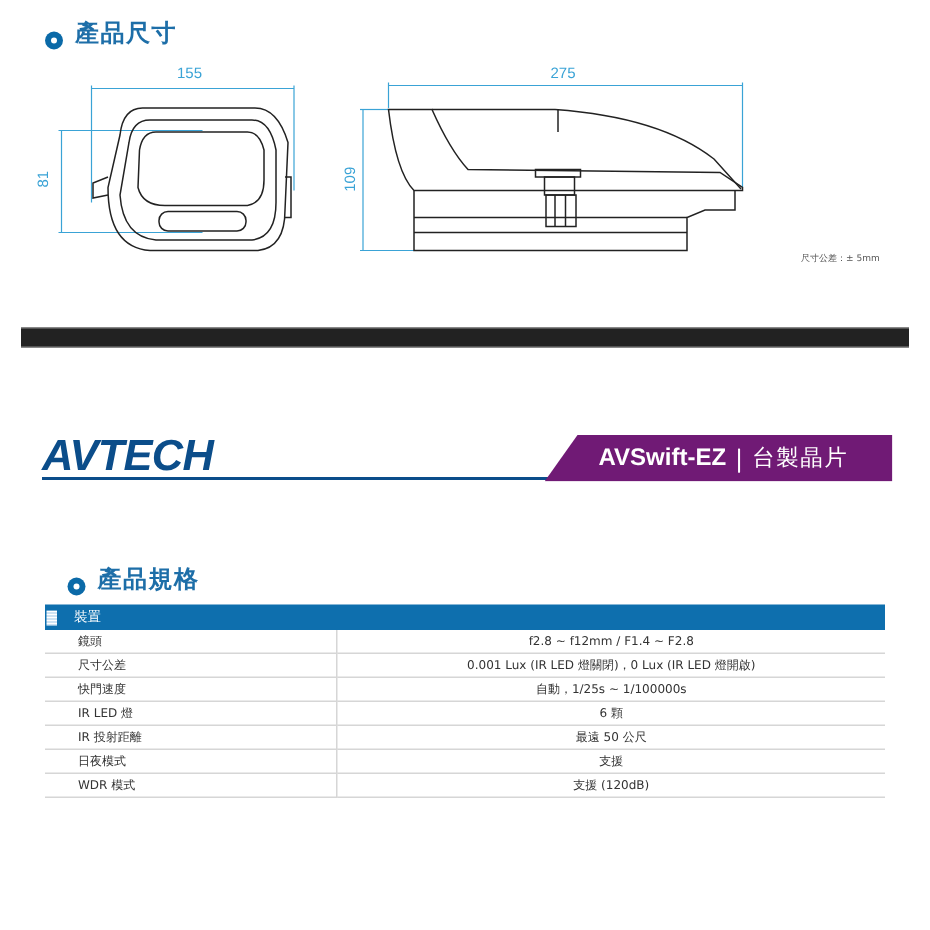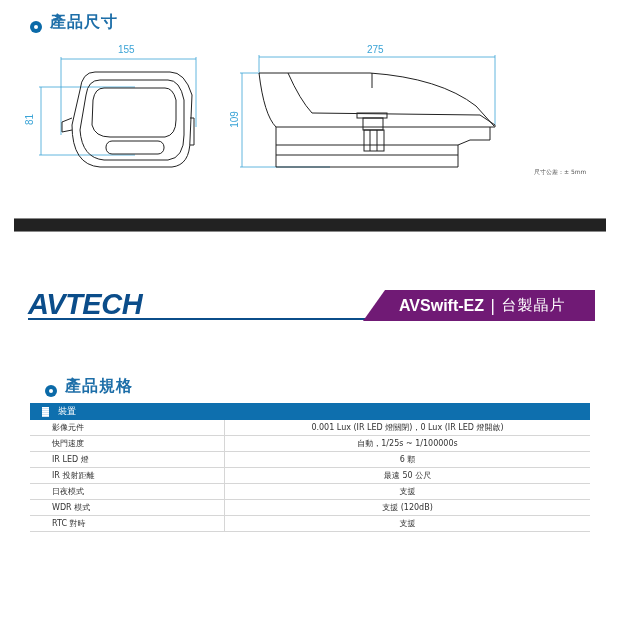--- a/index.html
+++ b/index.html
@@ -15,21 +15,21 @@
                  background: #222; border-top: 1px solid #888; border-bottom: 1px solid #888; }
   .brand { position: absolute; left: 28px; top: 288px; font-family: "Liberation Sans", sans-serif;
            font-weight: bold; font-size: 29px; color: #0b4d8a; letter-spacing: -0.5px; font-style: italic; }
   .brand-line { position: absolute; left: 28px; top: 318px; width: 340px; height: 2px; background: #0b4d8a; }
   .banner { position: absolute; left: 363px; top: 290px; width: 232px; height: 31px; background: #701a75;
             clip-path: polygon(22px 0, 100% 0, 100% 100%, 0 100%); display: flex; align-items: center; padding-left: 36px; box-sizing: border-box; }
   .banner-product { color: #fff; font-weight: bold; font-size: 16px; font-family: "Liberation Sans", sans-serif; }
   .banner-sep { color: #fff; margin: 0 6px; font-size: 16px; }
   .banner-sub { color: #fff; font-size: 15px; letter-spacing: 1px; }
   .spec-table { position: absolute; left: 30px; top: 403px; width: 560px; border-collapse: collapse; font-size: 8px; }
-  .spec-table th { background: #0e6fae; color: #fff; text-align: left; height: 17px; padding: 0 12px; font-weight: normal; font-size: 9px; }
+  .spec-table th { background: #0e6fae; color: #fff; text-align: left; height: 17px; padding: 0 1px; font-weight: normal; font-size: 9px; font-family: Liberation Mono, monospace; }
   .spec-table td { height: 15px; border-bottom: 1px solid #d6d6d6; padding: 0; color: #333; }
   .spec-table td.label { width: 172px; padding-left: 22px; border-right: 1px solid #d6d6d6; }
   .spec-table td.value { text-align: center; }
   .spec-table tr.tall td { height: 28px; }
   .table-icon { display: inline-block; width: 7px; height: 10px; background: repeating-linear-gradient(#fff 0 1px, #cfe3f3 1px 2px); vertical-align: middle; margin-right: 6px; }
   .value-line { display: block; line-height: 12px; }
 </style>
 </head>
 <body>
 
@@ -106,21 +106,25 @@
   <thead>
     <tr>
       <th colspan="2">
         <span class="table-icon"></span>
         <span>裝置</span>
       </th>
     </tr>
   </thead>
   <tbody>
     <tr>
-        <td class="label">影像元件</td>
+        <td class="label">鏡頭</td>
+        <td class="value">f2.8 ~ f12mm / F1.4 ~ F2.8</td>
+      </tr>
+    <tr>
+        <td class="label">尺寸公差</td>
         <td class="value">0.001 Lux (IR LED 燈關閉)，0 Lux (IR LED 燈開啟)</td>
       </tr>
     <tr>
         <td class="label">快門速度</td>
         <td class="value">自動，1/25s ~ 1/100000s</td>
       </tr>
     <tr>
         <td class="label">IR LED 燈</td>
         <td class="value">6 顆</td>
       </tr>
@@ -129,18 +133,14 @@
         <td class="value">最遠 50 公尺</td>
       </tr>
     <tr>
         <td class="label">日夜模式</td>
         <td class="value">支援</td>
       </tr>
     <tr>
         <td class="label">WDR 模式</td>
         <td class="value">支援 (120dB)</td>
       </tr>
-    <tr>
-        <td class="label">RTC 對時</td>
-        <td class="value">支援</td>
-      </tr>
   </tbody>
 </table>
 
 </body></html>

